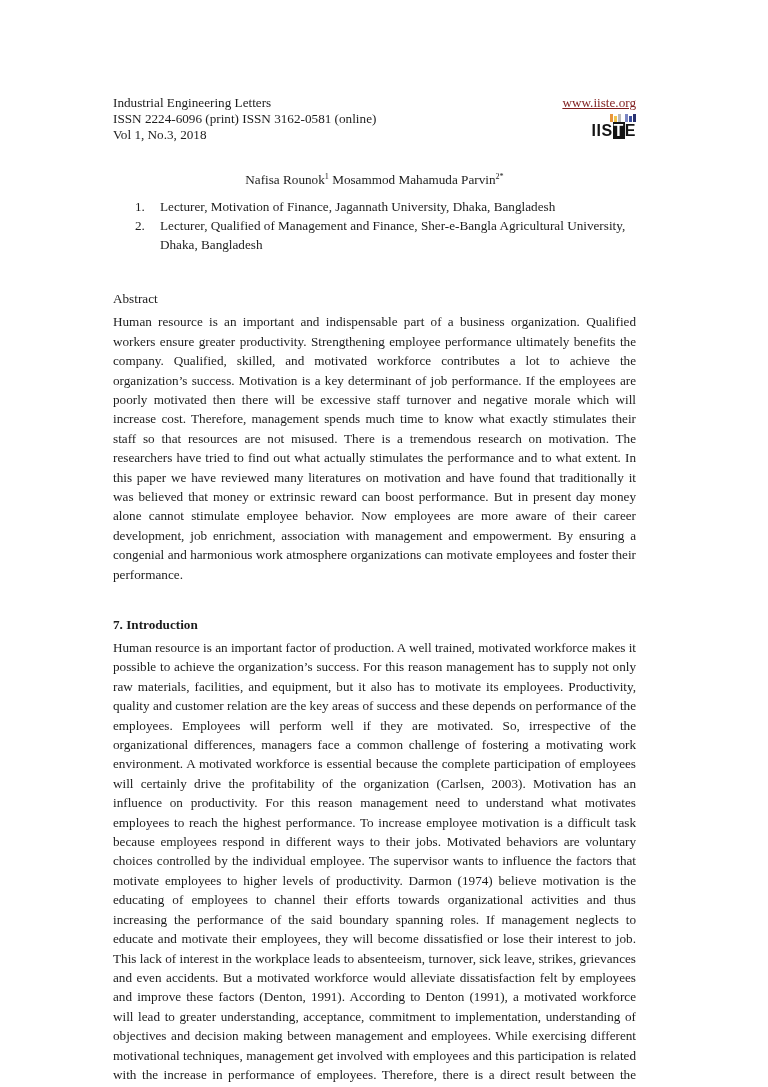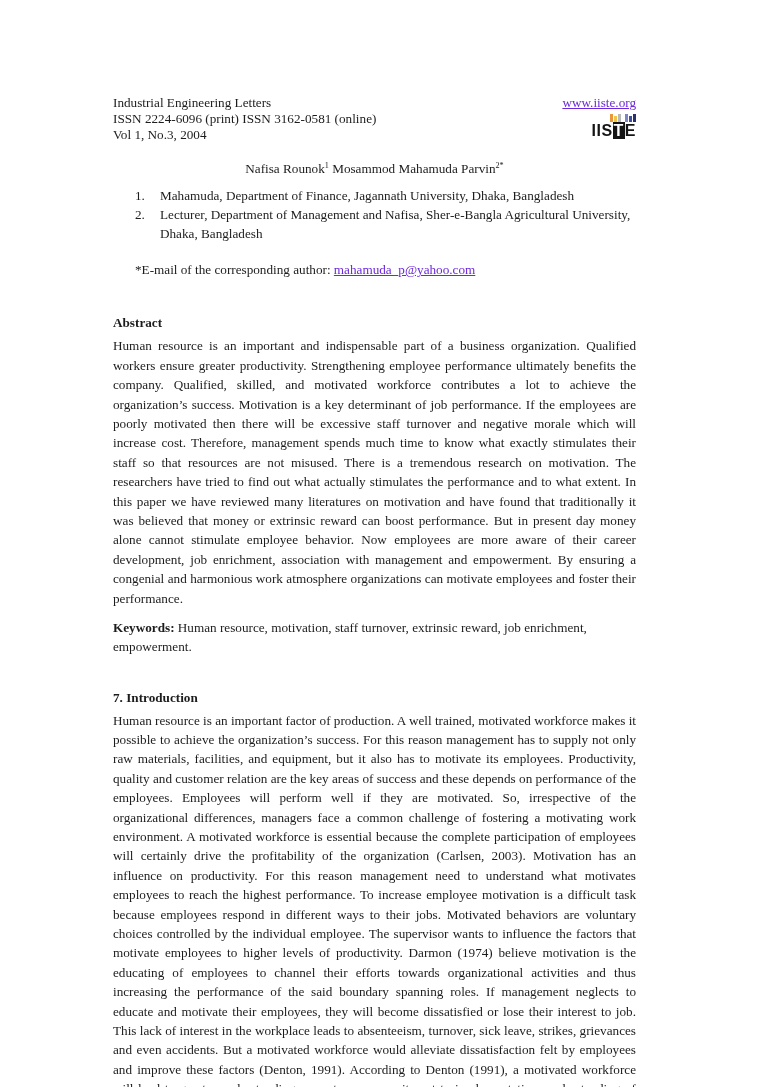--- a/index.html
+++ b/index.html
@@ -8,61 +8,61 @@
     font-family:"Liberation Serif", serif; color:#1c1c1c; overflow:hidden;
     box-sizing:border-box;
   }
   .content { padding:95px 100px 0 113px; }
 
   
   .hdr { display:flex; justify-content:space-between; align-items:flex-start;
          font-size:13.2px; line-height:1.2; }
   .hdr-left div { white-space:nowrap; }
   .hdr-right { display:flex; flex-direction:column; align-items:flex-end; }
-  a.link { color:#6d28d9; text-decoration:underline; cursor:pointer; }
+  a.link { color:#7f1d1d; text-decoration:underline; cursor:pointer; }
 
   .logo { margin-top:3px; display:flex; flex-direction:column; align-items:flex-end; }
   .logo-bars { display:flex; margin-bottom:1px; height:8px; align-items:flex-end; }
   .logo-bars .bar { width:3px; height:8px; margin-left:1px; display:inline-block; }
   .logo-bars .bar.short { height:6px; }
   .logo-bars .grp-gap { margin-left:4px; }
   .logo-text { font-family:"Liberation Sans", sans-serif; font-weight:bold;
                font-size:16px; line-height:1; color:#141414; letter-spacing:0.5px; }
   .logo-text .logo-t { background:#141414; color:#ffffff; padding:0 1px; }
 
   
   .title { text-align:center; font-weight:bold; font-size:19.5px; margin-top:33px; }
-  .authors { text-align:center; font-size:13.2px; margin-top:18px; }
+  .authors { text-align:center; font-size:13.2px; margin-top:29px; }
   .sup { font-size:0.62em; vertical-align:super; line-height:0; }
 
   .affils { margin-top:9px; font-size:13.2px; }
   .affil { display:flex; margin-left:22px; line-height:1.46; }
   .affil-num { width:25px; flex:none; }
   .affil-text { flex:1; }
 
   .email-line { margin-left:22px; margin-top:19px; font-size:13.2px; }
 
   
-  .abstract-h { font-weight:bold; font-size:13.2px; margin-top:37px; }
+  .abstract-h { font-weight:normal; font-size:13.2px; margin-top:37px; }
   .para { font-size:13.2px; line-height:1.47; text-align:justify; margin-top:5px; }
   .keywords { font-size:13.2px; margin-top:10px; line-height:1.46; }
   .bold { font-weight:bold; }
   .intro-h { font-weight:bold; font-size:13.2px; margin-top:33px; }
 </style>
 </head>
 <body>
 
 <div class="sheet">
   <div class="content">
 
     <div class="hdr">
       <div class="hdr-left">
         <div>Industrial Engineering Letters</div>
         <div>ISSN 2224-6096 (print) ISSN 3162-0581 (online)</div>
-        <div>Vol 1, No.3, 2004</div>
+        <div>Vol 1, No.3, 2018</div>
       </div>
       <div class="hdr-right">
         <a class="link">www.iiste.org</a>
         <div class="logo">
           <div class="logo-bars">
             <span class="bar" style="background:#e8973c"></span>
             <span class="bar short" style="background:#f2c44b"></span>
             <span class="bar" style="background:#b9b9b9"></span>
             <span class="bar grp-gap" style="background:#7b86c2"></span>
             <span class="bar short" style="background:#3c4e9e"></span>
@@ -72,32 +72,30 @@
         </div>
       </div>
     </div>
 
 
     <div class="authors"><span>Nafisa Rounok</span><span class="sup">1</span><span> Mosammod Mahamuda Parvin</span><span class="sup">2*</span></div>
 
     <div class="affils">
       <div class="affil">
         <span class="affil-num">1.</span>
-        <span class="affil-text">Mahamuda, Department of Finance, Jagannath University, Dhaka, Bangladesh</span>
+        <span class="affil-text">Lecturer, Motivation of Finance, Jagannath University, Dhaka, Bangladesh</span>
       </div>
       <div class="affil">
         <span class="affil-num">2.</span>
-        <span class="affil-text">Lecturer, Department of Management and Nafisa, Sher-e-Bangla Agricultural University, Dhaka, Bangladesh</span>
+        <span class="affil-text">Lecturer, Qualified of Management and Finance, Sher-e-Bangla Agricultural University, Dhaka, Bangladesh</span>
       </div>
     </div>
 
-    <div class="email-line"><span>*E-mail of the corresponding author: </span><a class="link">mahamuda_p@yahoo.com</a></div>
 
     <div class="abstract-h">Abstract</div>
     <div class="para">Human resource is an important and indispensable part of a business organization. Qualified workers ensure greater productivity. Strengthening employee performance ultimately benefits the company. Qualified, skilled, and motivated workforce contributes a lot to achieve the organization’s success. Motivation is a key determinant of job performance. If the employees are poorly motivated then there will be excessive staff turnover and negative morale which will increase cost.  Therefore, management spends much time to know what exactly stimulates their staff so that resources are not misused. There is a tremendous research on motivation. The researchers have tried to find out what actually stimulates the performance and to what extent. In this paper we have reviewed many literatures on motivation and have found that traditionally it was believed that money or extrinsic reward can boost performance. But in present day money alone cannot stimulate employee behavior. Now employees are more aware of their career development, job enrichment, association with management and empowerment. By ensuring a congenial and harmonious work atmosphere organizations can motivate employees and foster their performance.</div>
 
-    <div class="keywords"><span class="bold">Keywords:</span><span> Human resource, motivation, staff turnover, extrinsic reward, job enrichment, empowerment.</span></div>
 
     <div class="intro-h">7. Introduction</div>
     <div class="para">Human resource is an important factor of production. A well trained, motivated workforce makes it possible to achieve the organization’s success. For this reason management has to supply not only raw materials, facilities, and equipment, but it also has to motivate its employees. Productivity, quality and customer relation are the key areas of success and these depends on performance of the employees. Employees will perform well if they are motivated. So, irrespective of the organizational differences, managers face a common challenge of fostering a motivating work environment. A motivated workforce is essential because the complete participation of employees will certainly drive the profitability of the organization (Carlsen, 2003). Motivation has an influence on productivity. For this reason management need to understand what motivates employees to reach the highest performance. To increase employee motivation is a difficult task because employees respond in different ways to their jobs. Motivated behaviors are voluntary choices controlled by the individual employee. The supervisor wants to influence the factors that motivate employees to higher levels of productivity. Darmon (1974) believe motivation is the educating of employees to channel their efforts towards organizational activities and thus increasing the performance of the said boundary spanning roles. If management neglects to educate and motivate their employees, they will become dissatisfied or lose their interest to job. This lack of interest in the workplace leads to absenteeism, turnover, sick leave, strikes, grievances and even accidents. But a motivated workforce would alleviate dissatisfaction felt by employees and improve these factors (Denton, 1991). According to Denton (1991), a motivated workforce will lead to greater understanding, acceptance, commitment to implementation, understanding of objectives and decision making between management and employees. While exercising different motivational techniques, management get involved with employees and this participation is related with the increase in performance of employees. Therefore, there is a direct result between the levels of motivation and management’s participation. (Tyagi, 1982).</div>
 
   </div>
 </div>
 
 </body></html>

